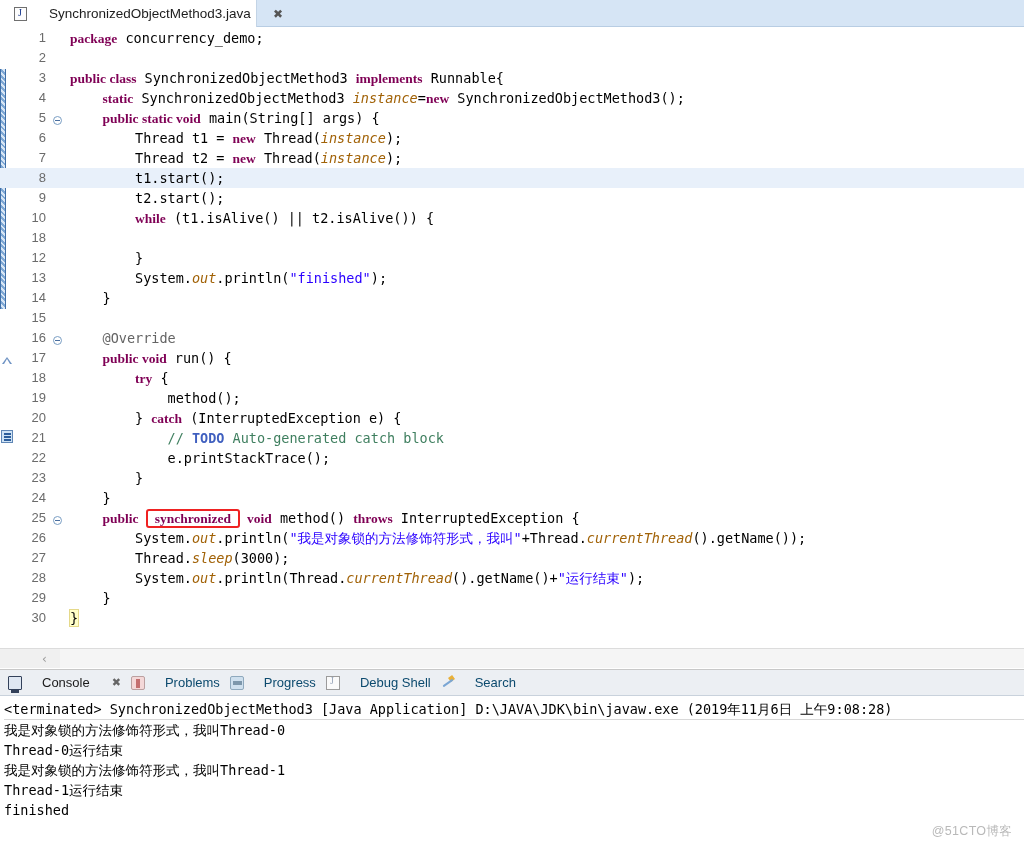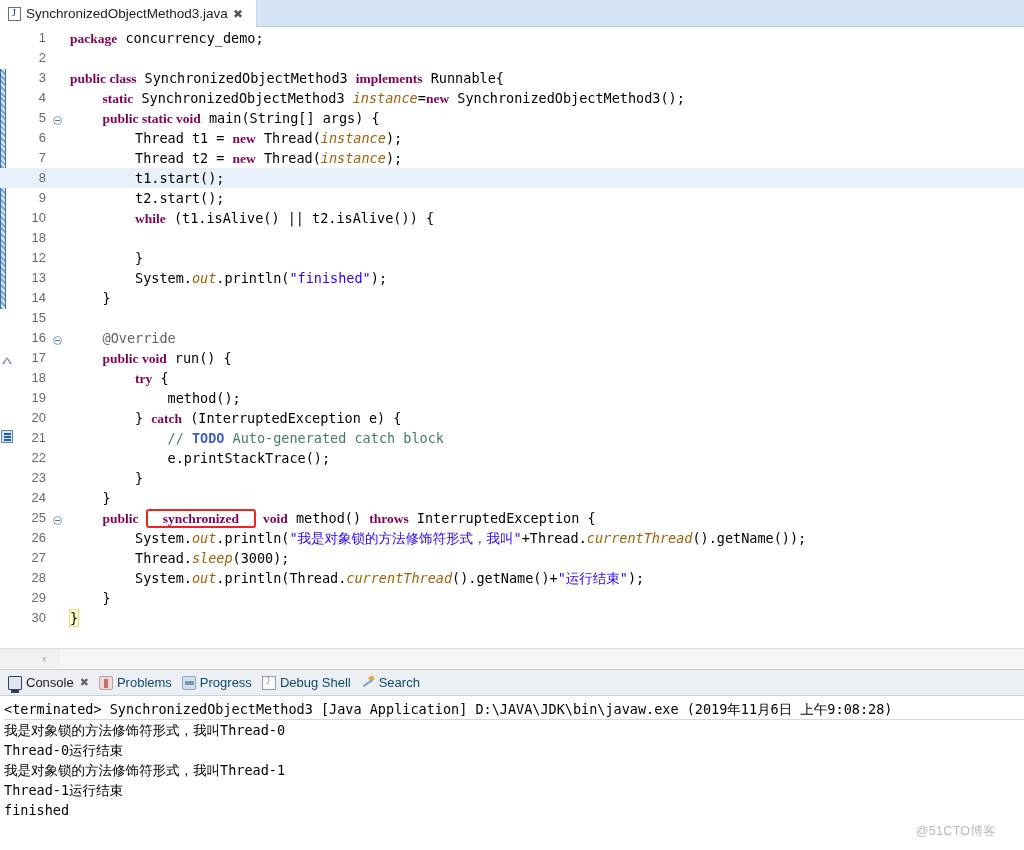--- a/index.html
+++ b/index.html
@@ -16,22 +16,22 @@
   .tabbar {
     position: absolute; left: 0; top: 0; width: 1024px; height: 27px;
     background: #d6e5f5;
     border-bottom: 1px solid #b8cde3;
   }
   .tab-active {
     position: absolute; left: 0; top: 0; height: 27px;
     background: #ffffff;
     border-right: 1px solid #c3d4e6;
     display: flex; align-items: center;
-    padding: 0 6px 0 8px;
-    gap: 5px;
+    padding: 0 6px 0 14px;
+    gap: 22px;
   }
   .tab-title {
     font-size: 13.5px; color: #1d1d1d;
     font-family: "Liberation Sans", sans-serif;
     white-space: nowrap;
   }
   .java-icon {
     width: 13px; height: 14px;
     border: 1px solid #6f6f6f; background: #fdfdfd;
     position: relative; flex: none;
@@ -122,21 +122,21 @@
   .str { color: #2a00ff; }
   .cmt { color: #3f7f5f; }
   .todo{ color: #3f5fbf; font-weight: bold; }
   .fld { color: #a16207; font-style: italic; font-weight: normal; }
   .ann { color: #646464; }
   .pln { color: #000000; }
 
   .boxed {
     outline: 2px solid #ef2222;
     outline-offset: 0;
-    padding: 0 15px;
+    padding: 0 7px;
     margin: 0 1px;
     position: relative;
     border-radius: 1px;
   }
   .brace-match { background: #ffffc8; outline: 1px solid #e5d98a; }
 
   
   .hscroll {
     position: absolute; left: 0; top: 648px; width: 1024px; height: 20px;
     background: #f0f0f0; border-top: 1px solid #dcdcdc;
@@ -157,21 +157,21 @@
     background: #ffffff;
     border-top: 1px solid #c8c8c8;
   }
   .console-tabs {
     height: 26px; background: #eceff3;
     display: flex; align-items: center; gap: 0px;
     padding-left: 6px;
     border-bottom: 1px solid #c9d2dc;
   }
   .ctab {
-    display: flex; align-items: center; gap: 4px;
+    display: flex; align-items: center; gap: 20px;
     padding: 0 8px 0 2px; height: 26px;
     font-size: 13px;
   }
   .ctab.active { color: #1a1a1a; font-weight: normal; }
   .ctab.inactive { color: #0c4a6e; }
   .ctab .label { font-family: "Liberation Sans", sans-serif; }
   .ctab-close { font-size: 11px; color: #666; margin-left: 2px; }
 
   .ic { width: 14px; height: 14px; position: relative; flex: none; }
   .ic-console { border: 1.5px solid #33415a; background: #dfe7f2; border-radius: 1px; }
@@ -202,21 +202,21 @@
   .term-line {
     white-space: pre; height: 20px;
     border-bottom: none;
   }
   .term-header {
     white-space: pre; height: 21px;
     border-bottom: 1px solid #d8d8d8;
     padding-bottom: 1px;
   }
   .watermark {
-    position: absolute; right: 28px; bottom: 10px;
+    position: absolute; right: 12px; bottom: 10px;
     font-size: 12.5px; color: #b9b9b9;
     font-family: "Liberation Sans", sans-serif;
     letter-spacing: 0.3px;
   }
 </style>
 </head>
 <body>
 
 <div id="app">
 

